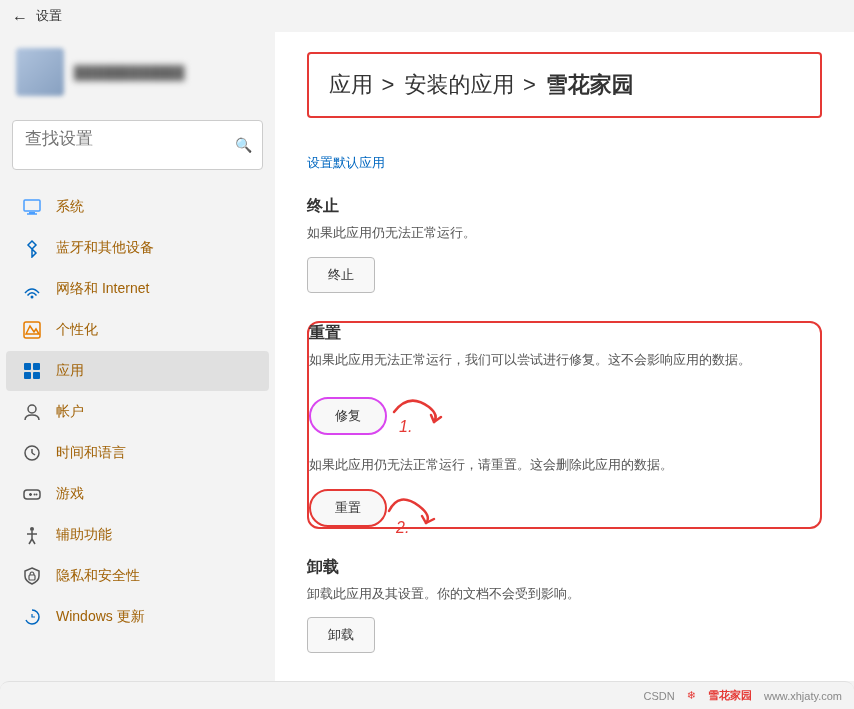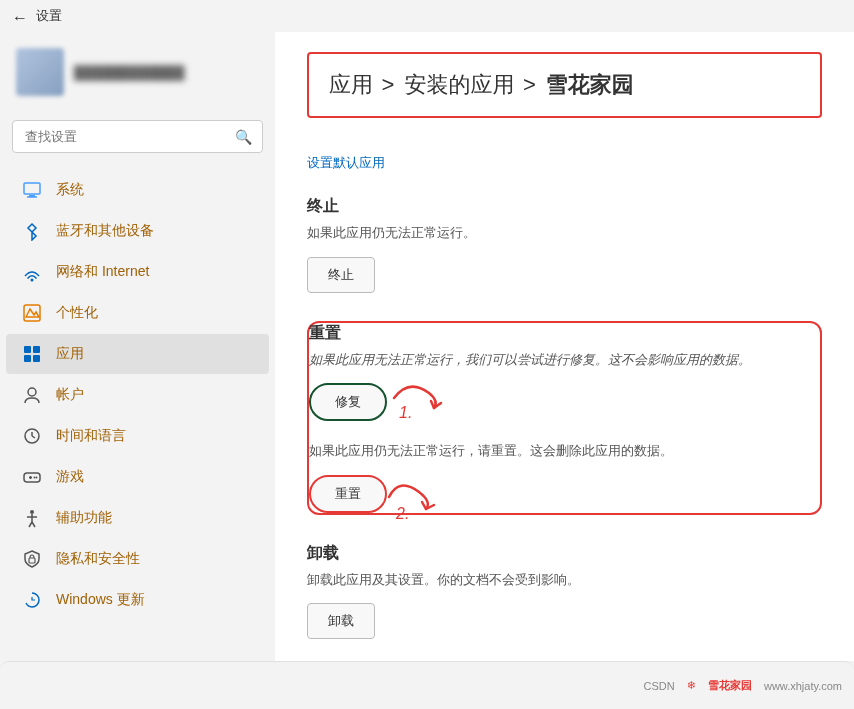--- a/index.html
+++ b/index.html
@@ -45,24 +45,24 @@
       flex-shrink: 0;
       padding: 8px 0;
     }
 
     .sidebar-search {
       margin: 8px 12px 16px 12px;
       position: relative;
     }
     .sidebar-search input {
       width: 100%;
-      padding: 8px 32px 8px 12px;
+      padding: 8px 32px 20px 12px;
       border: 1px solid #ccc;
       border-radius: 4px;
-      font-size: 13px;
+      font-size: 17px;
       background: white;
       outline: none;
       color: #333;
     }
     .sidebar-search .search-icon-wrap {
       position: absolute;
       right: 10px;
       top: 50%;
       transform: translateY(-50%);
       color: #666;
@@ -185,21 +185,21 @@
     
     .reset-section {
       border: 2px solid #e53935;
       border-radius: 12px;
       margin-bottom: 28px;
       position: relative;
     }
 
     
     .bottom-bar {
-      height: 48px;
+      height: 28px;
       background: #f3f3f3;
       display: flex;
       align-items: center;
       justify-content: flex-end;
       padding: 0 12px;
       gap: 12px;
       flex-shrink: 0;
       border-top: 1px solid #e0e0e0;
       border-radius: 9px;
     }
@@ -373,24 +373,24 @@
     <div class="section">
       <div class="section-title">终止</div>
       <div class="section-desc">如果此应用仍无法正常运行。</div>
       <button class="action-btn">终止</button>
     </div>
 
     
     <div class="reset-section">
       <div class="section-title">重置</div>
 
-      <div class="section-desc" style="margin-bottom:14px;font-style:italic;">如果此应用无法正常运行，我们可以尝试进行修复。这不会影响应用的数据。</div>
+      <div class="section-desc" style="margin-bottom:28px;">如果此应用无法正常运行，我们可以尝试进行修复。这不会影响应用的数据。</div>
 
       <div style="position:relative; display:inline-block; margin-bottom:20px;">
-        <button class="action-btn" style="border: 2px solid #14532d; border-radius: 20px; padding: 8px 24px;">修复</button>
+        <button class="action-btn" style="border: 2px solid #d946ef; border-radius: 20px; padding: 8px 24px;">修复</button>
         
         <svg style="position:absolute; top:-10px; left: 80px; pointer-events:none;" width="60" height="50" viewBox="0 0 60 50">
           <path d="M5 25 Q20 5 40 20 Q50 28 45 35" fill="none" stroke="#e53935" stroke-width="2.5" stroke-linecap="round"></path>
           <path d="M45 35 L42 28 M45 35 L52 30" fill="none" stroke="#e53935" stroke-width="2.5" stroke-linecap="round"></path>
           <text x="10" y="45" font-size="16" fill="#e53935" font-style="italic">1.</text>
         </svg>
       </div>
 
       <div class="section-desc" style="margin-bottom:14px;">如果此应用仍无法正常运行，请重置。这会删除此应用的数据。</div>
 

